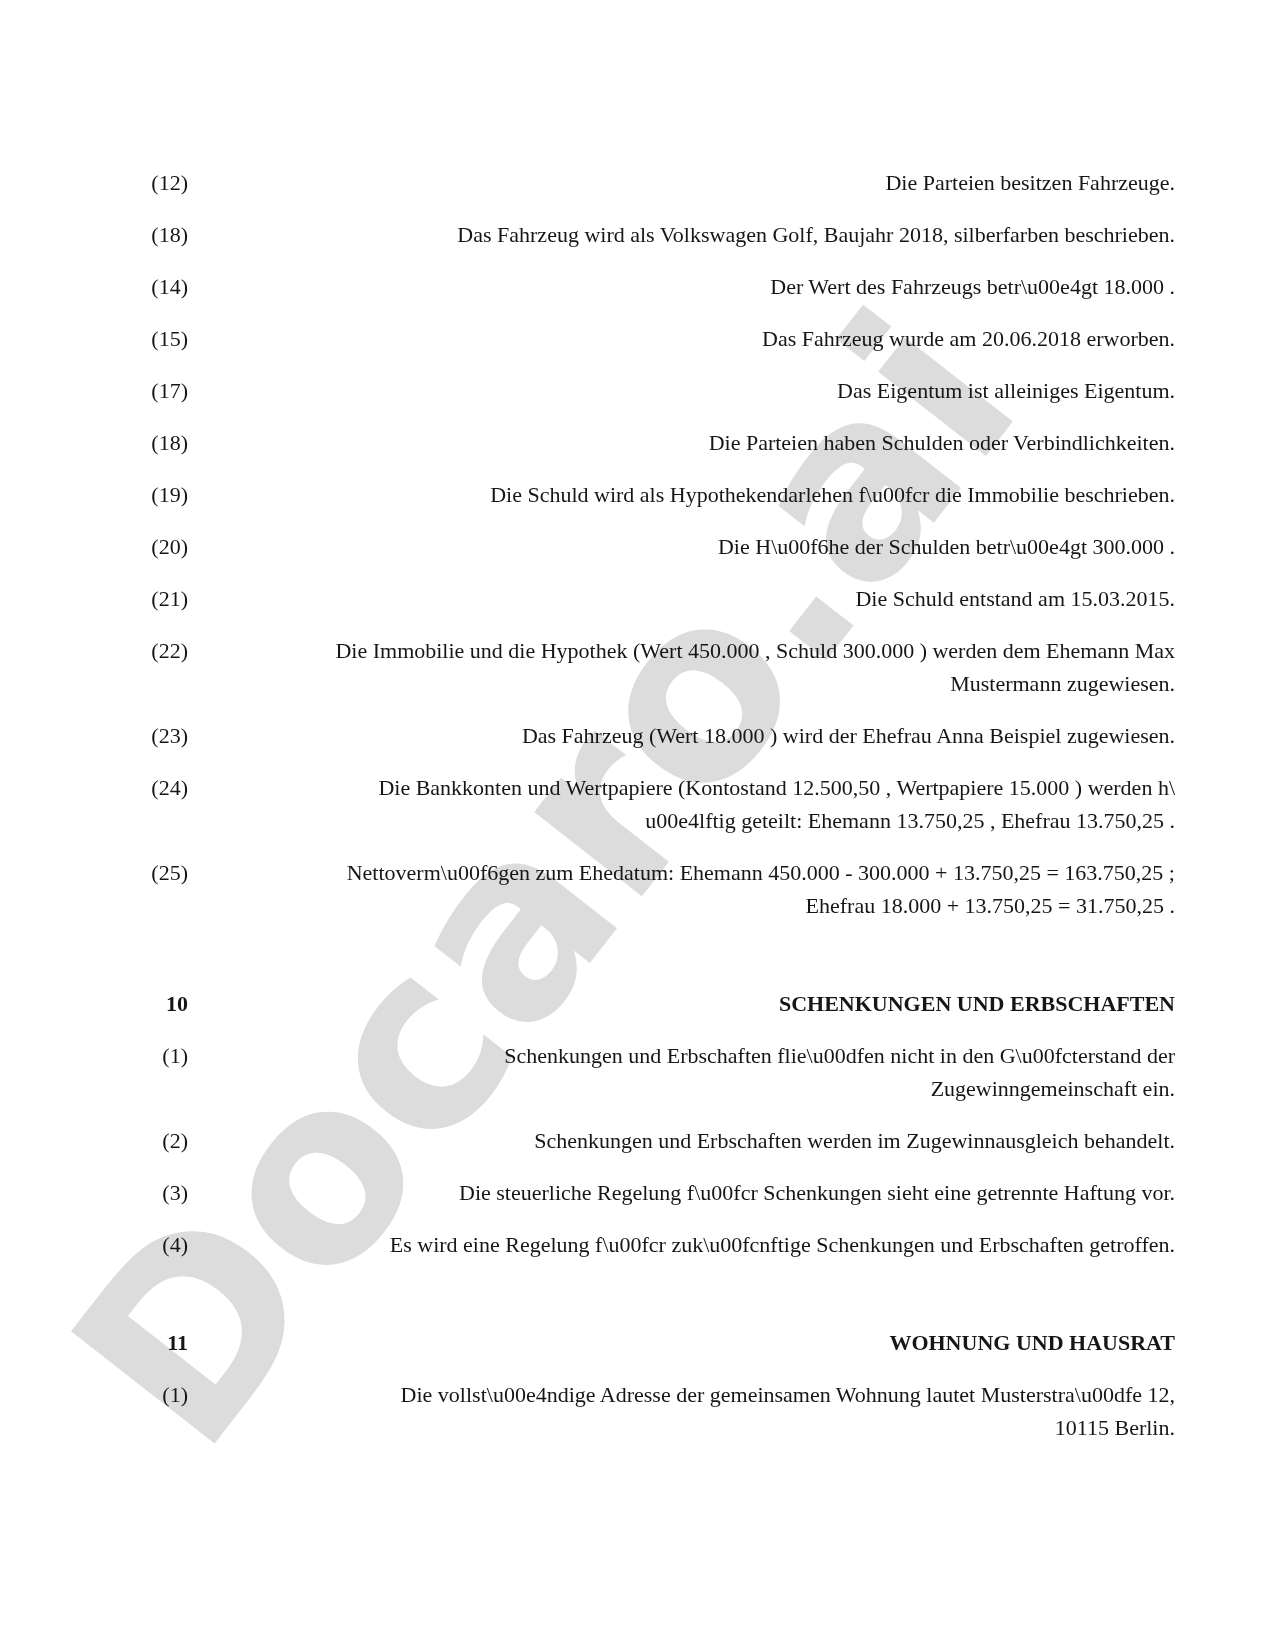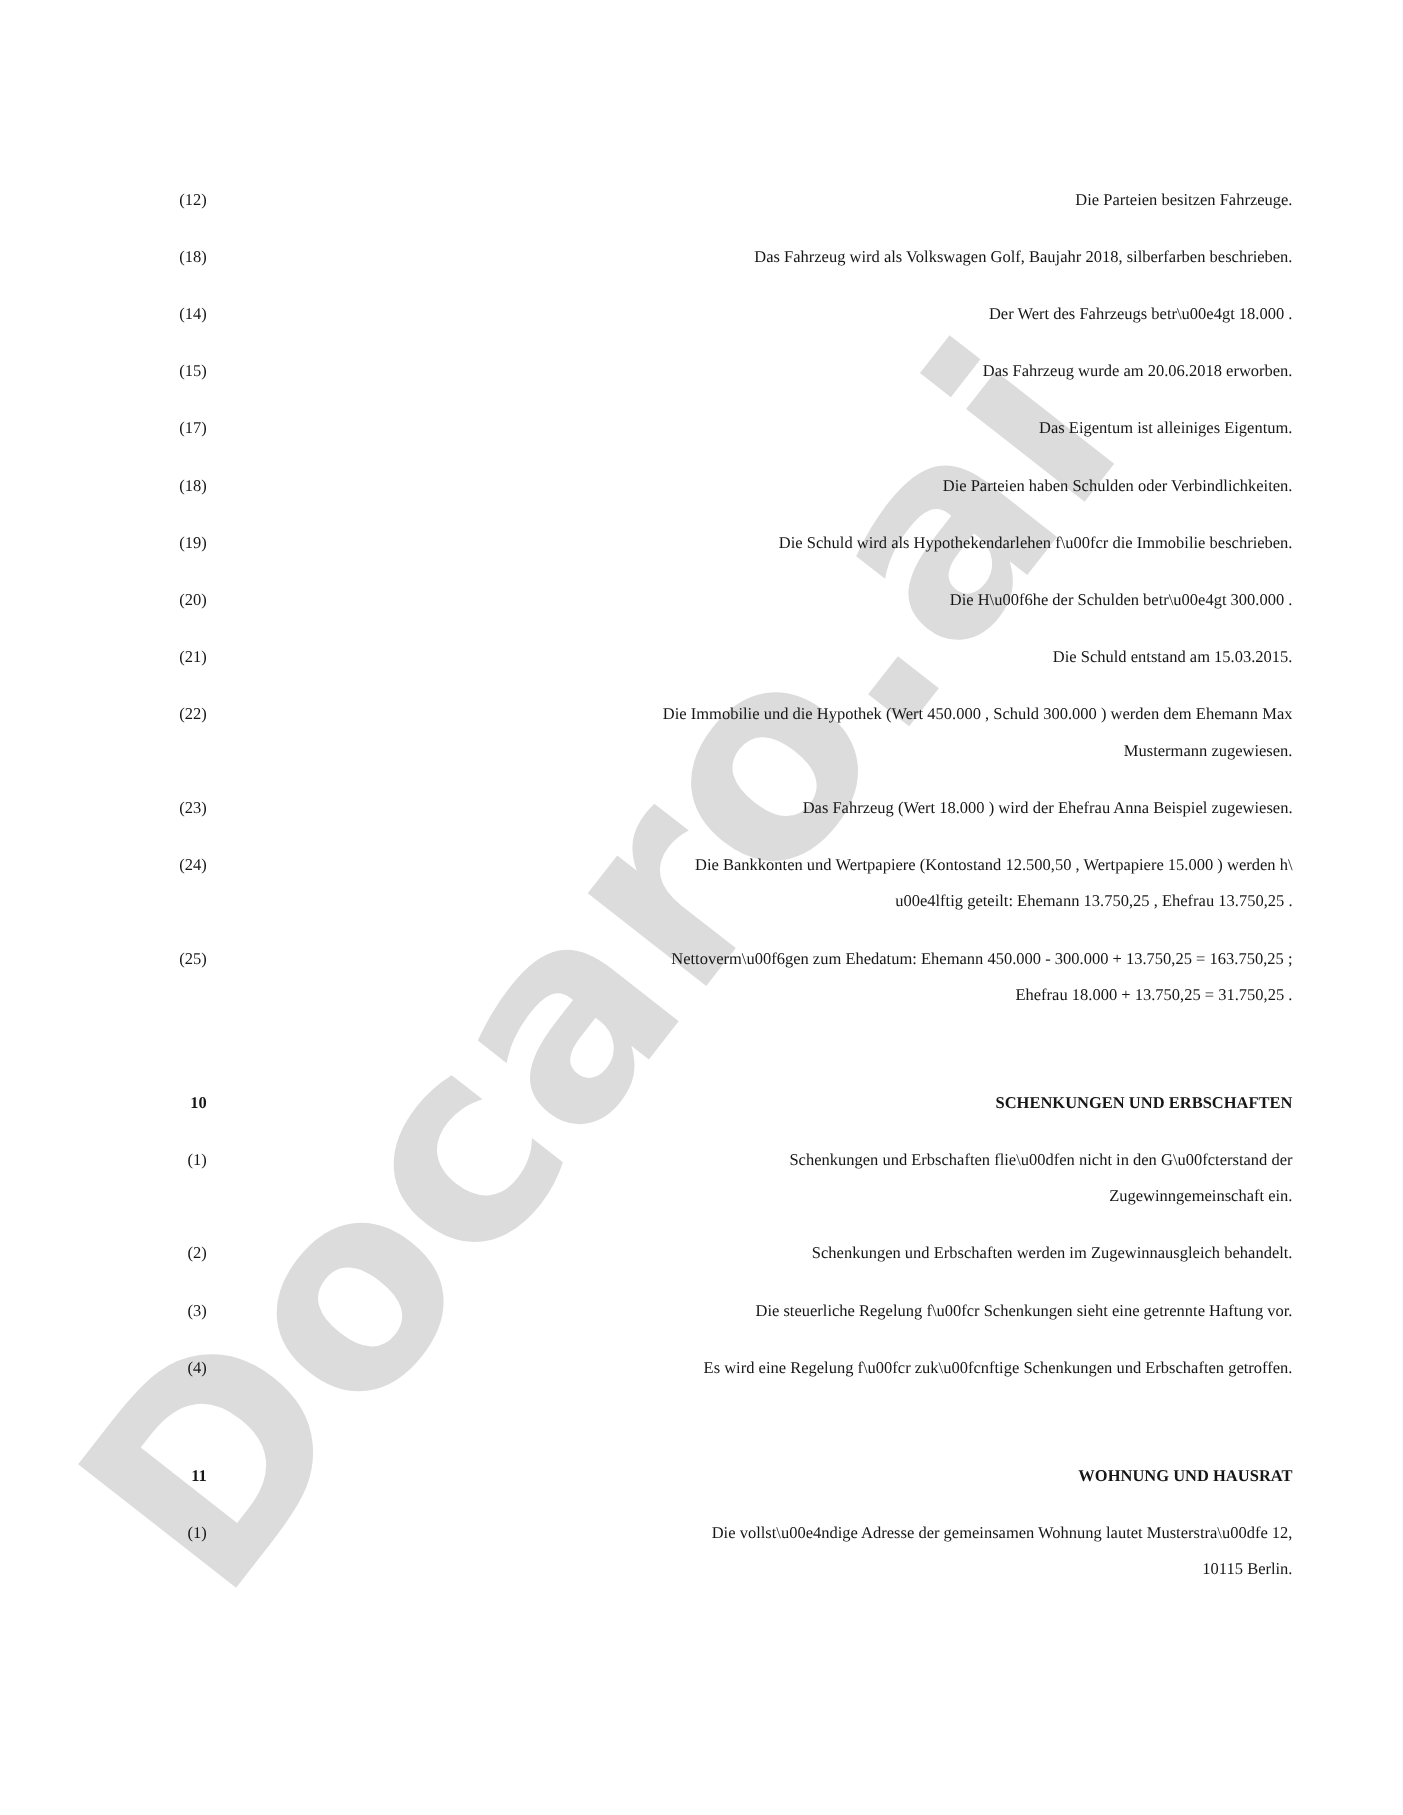--- a/index.html
+++ b/index.html
@@ -22,21 +22,21 @@
     font-size: 250px;
     color: #dcdcdc;
     white-space: nowrap;
     z-index: 0;
     user-select: none;
   }
   .doc {
     position: relative;
     z-index: 1;
     padding: 166px 100px 0 207px;
-    font-size: 15px;
+    font-size: 22px;
     line-height: 33px;
   }
   .row { position: relative; }
   .row.item { margin: 0 0 19px 0; }
   .row.heading { font-weight: bold; margin: 65px 0 19px 0; }
   .num {
     position: absolute;
     right: 100%;
     margin-right: 19px;
     top: 0;

